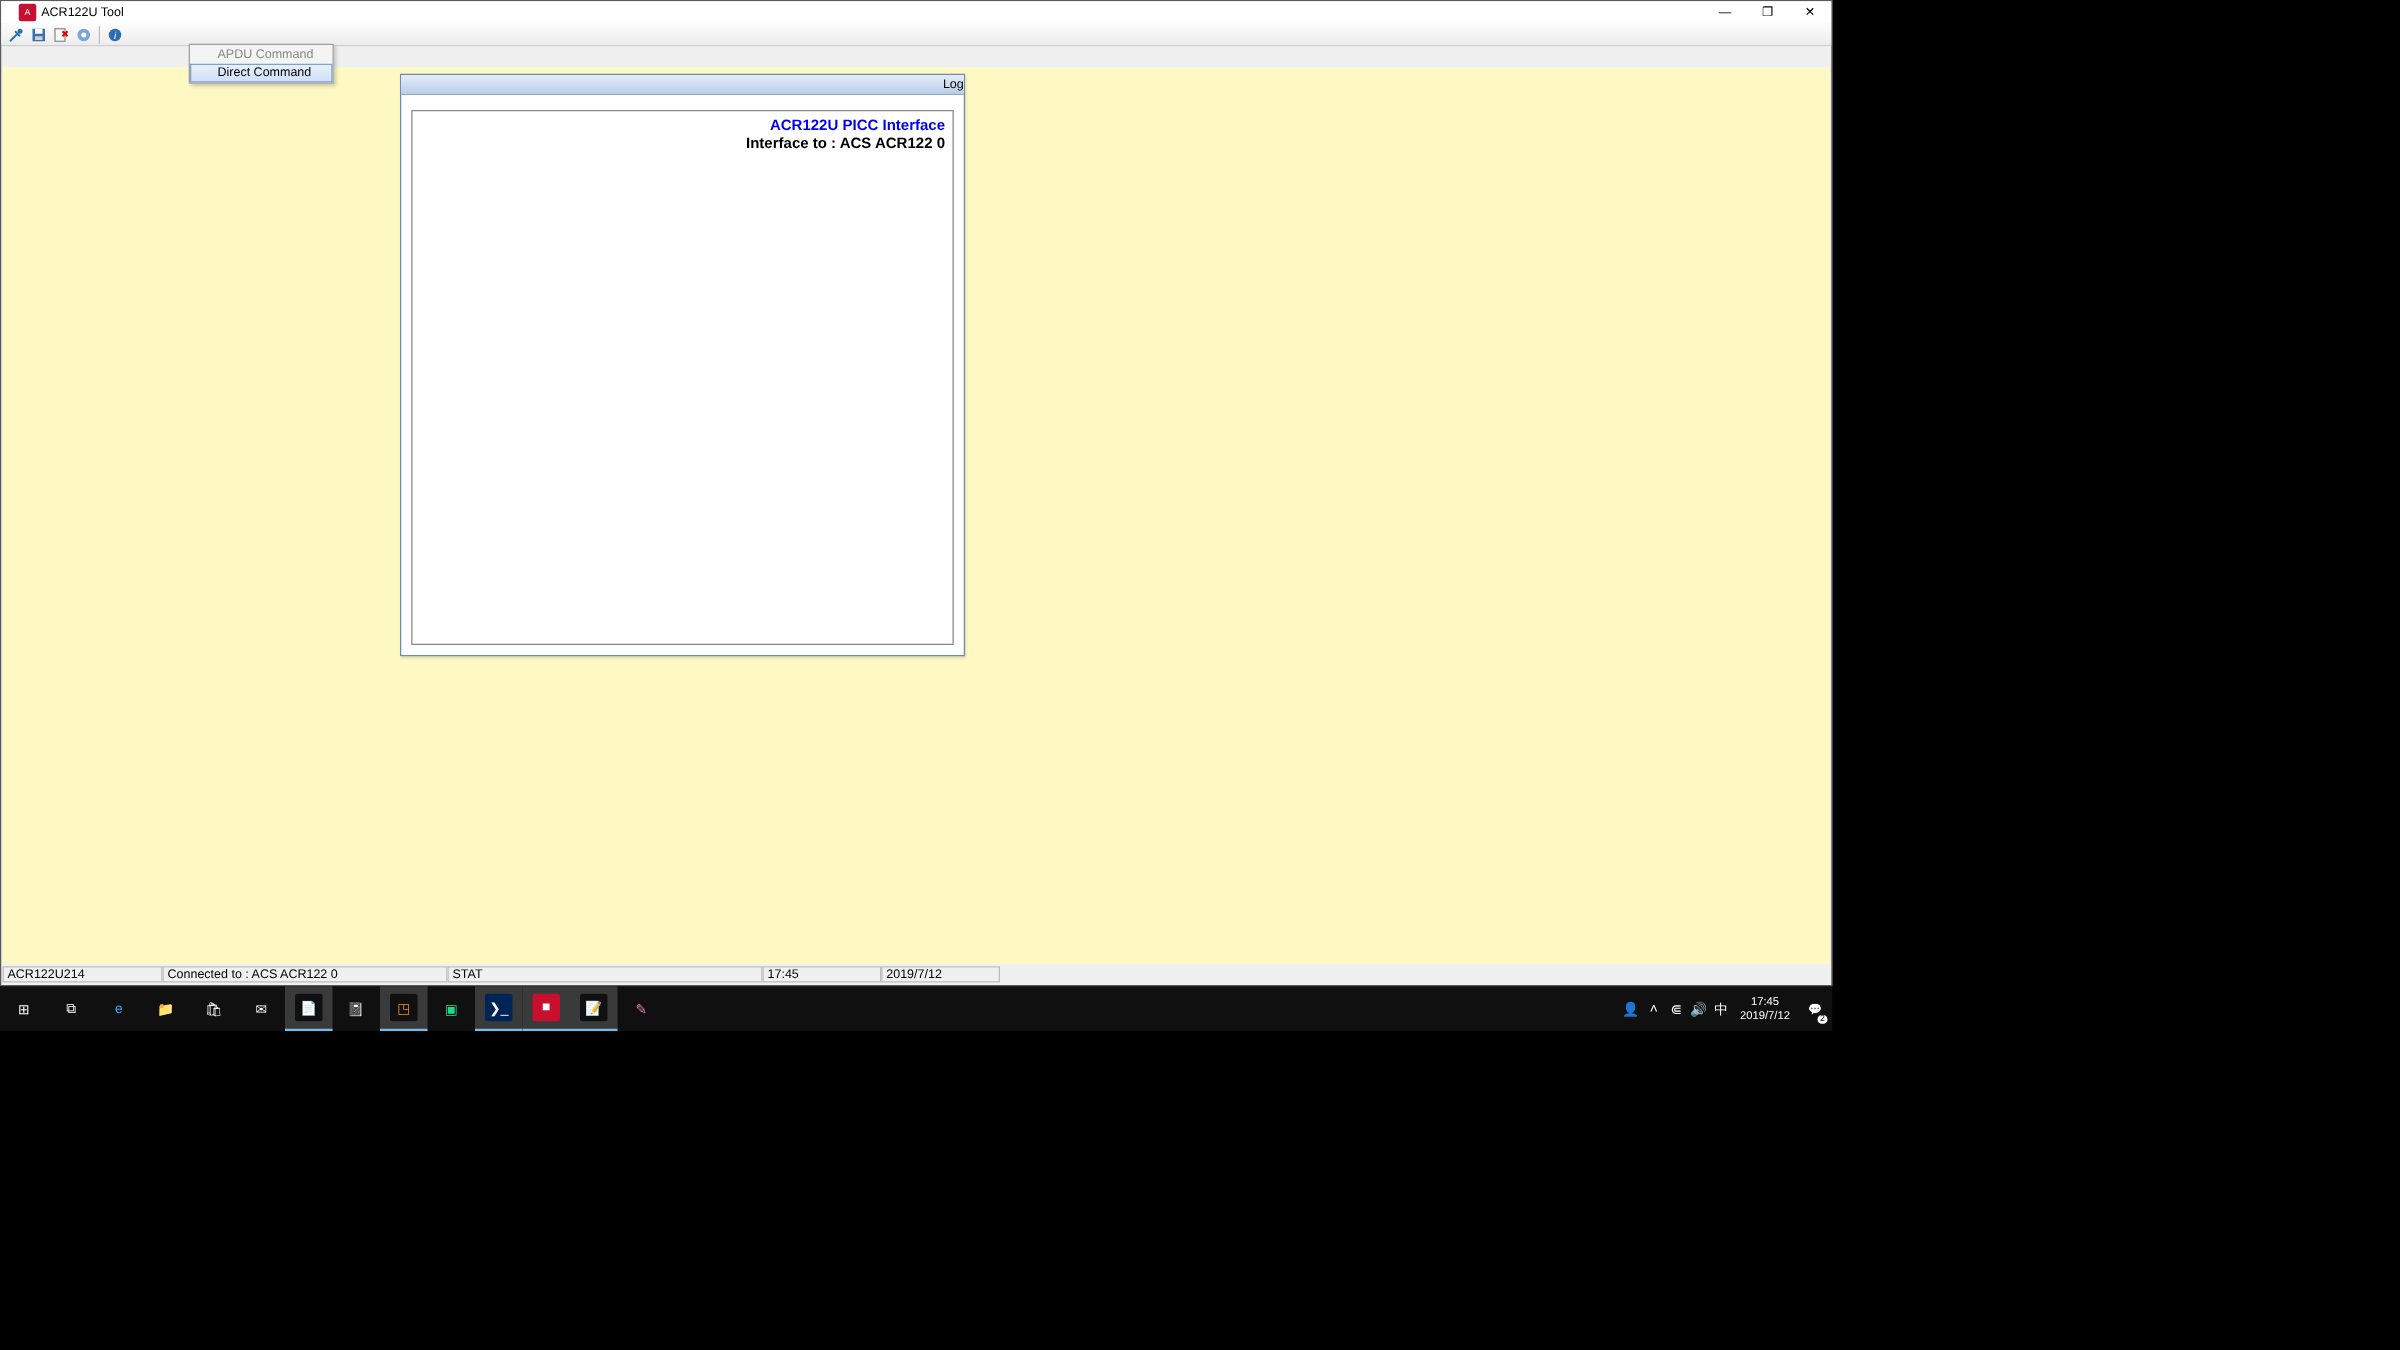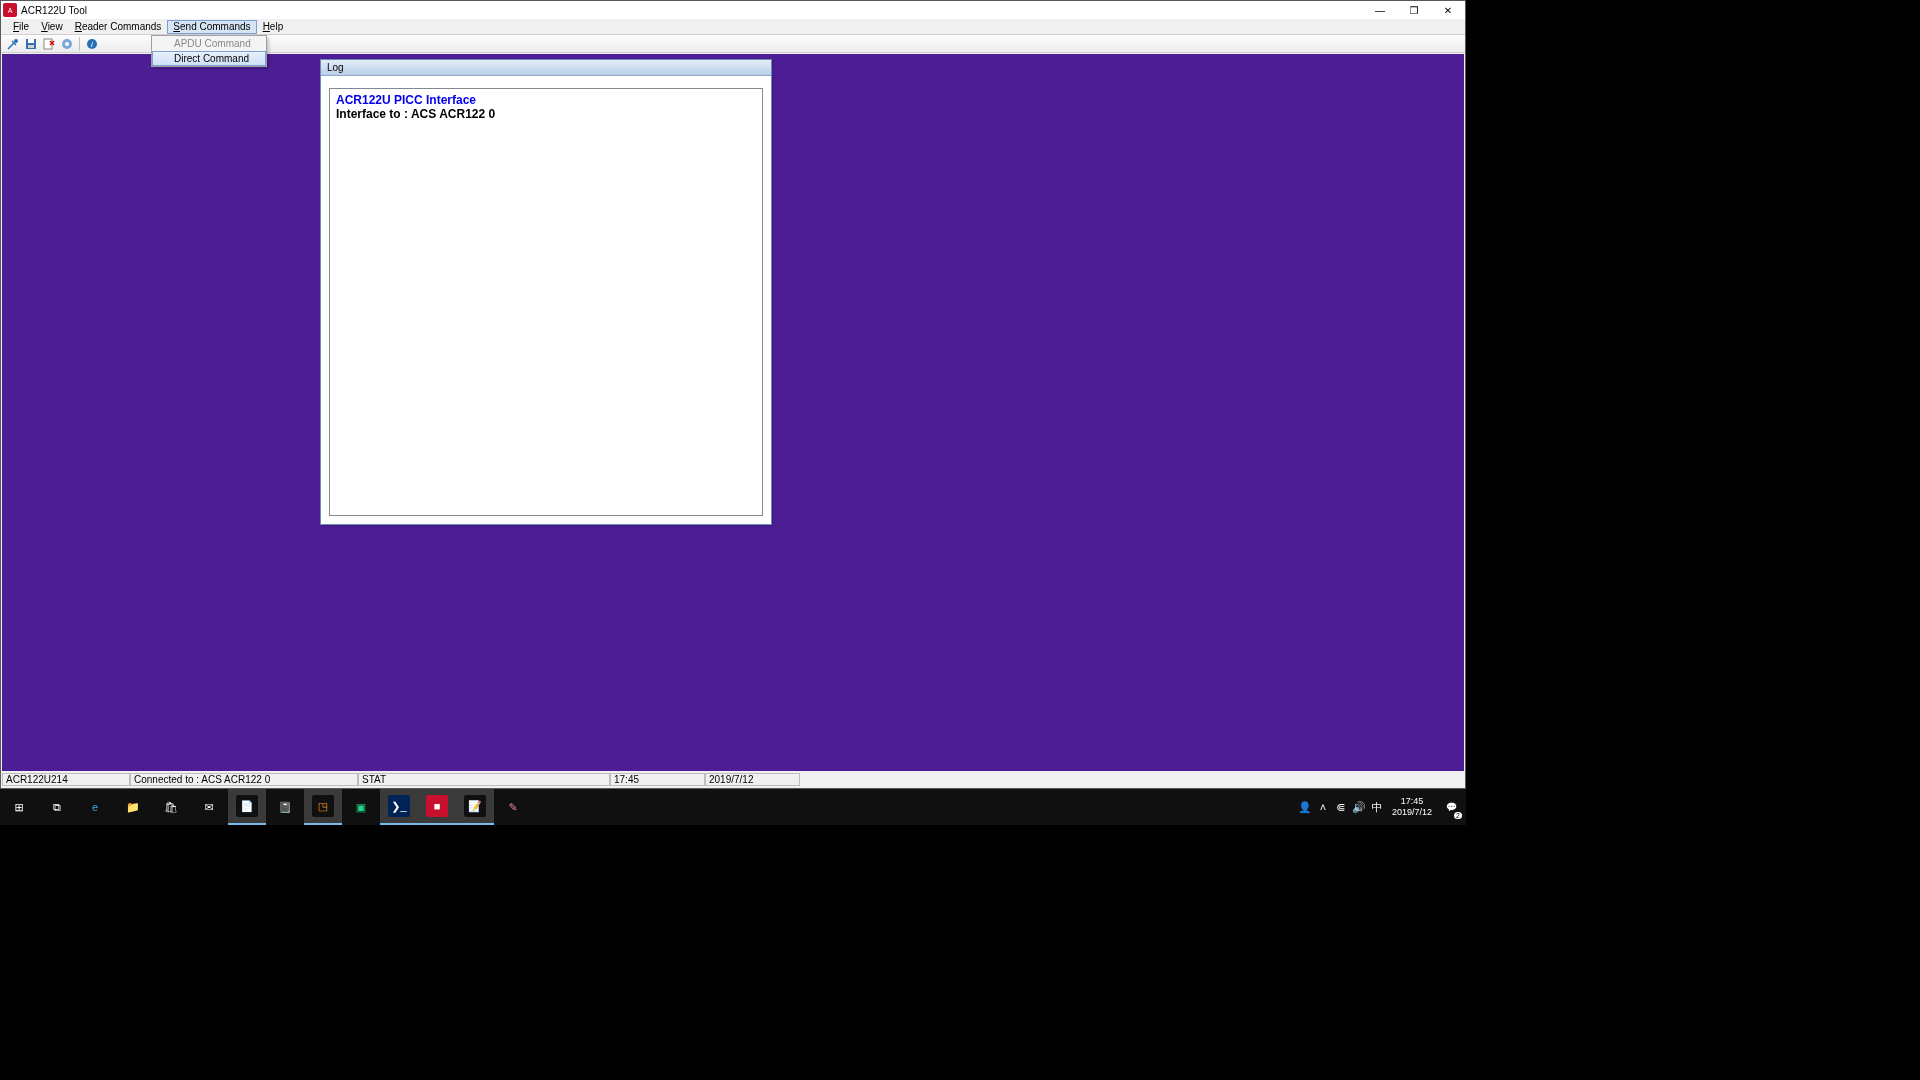--- a/index.html
+++ b/index.html
@@ -2,21 +2,21 @@
 <html><head>
 <meta charset="utf-8">
 <style>
 * { margin: 0; padding: 0; box-sizing: border-box; font-family: "Segoe UI", Tahoma, sans-serif; }
 html, body { width: 1466px; height: 825px; overflow: hidden; background: #000; }
 
 .desktop { position: relative; width: 1466px; height: 825px; }
 
 
 .app-window { position: absolute; left: 0; top: 0; width: 1466px; height: 789px; background: #f0f0f0; border: 1px solid #5a5a5a; }
-.titlebar { height: 18px; display: flex; align-items: center; background: #fff; padding-left: 2px; justify-content: center; }
+.titlebar { height: 18px; display: flex; align-items: center; background: #fff; padding-left: 14px; justify-content: center; }
 .app-icon { width: 14px; height: 14px; background: #c8102e; display: inline-flex; align-items: center; justify-content: center; font-size: 7px; color: #fff; border-radius: 2px; margin-right: 4px; }
 .titlebar-text { font-size: 10px; }
 .titlebar-spacer { flex: 1; }
 .win-btn { width: 34px; height: 18px; display: flex; align-items: center; justify-content: center; font-size: 10px; cursor: pointer; }
 
 .menubar { height: 16px; background: #f0f0f0; border-bottom: 1px solid #d0d0d0; display: flex; align-items: center; font-size: 10px; padding-left: 6px; }
 .menu-item { padding: 0 6px; cursor: pointer; height: 14px; line-height: 14px; }
 .menu-item.active { border: 1px solid #7a9fd4; background: #d6e5f5; padding: 0 5px; height: 14px; line-height: 12px; }
 .menu-item u { text-decoration: underline; }
 
@@ -24,21 +24,21 @@
 .tool-btn { width: 16px; height: 16px; display: flex; align-items: center; justify-content: center; cursor: pointer; font-size: 10px; }
 .tool-sep { width: 1px; height: 14px; background: #c0c0c0; margin: 0 2px; }
 
 
 .dropdown { position: absolute; left: 150px; top: 34px; width: 116px; background: #f4f4f4; border: 1px solid #a0a0a0; box-shadow: 2px 2px 3px rgba(0,0,0,.2); font-size: 10px; z-index: 50; }
 .dropdown-item { padding: 2px 4px 2px 22px; cursor: pointer; color: #888; }
 .dropdown-item.enabled { color: #000; }
 .dropdown-item.highlight { background: linear-gradient(#e8f0fb,#cfe0f7); border: 1px solid #7da2ce; padding: 1px 3px 1px 21px; color: #000; }
 
 
-.client { position: absolute; left: 1px; top: 53px; right: 1px; bottom: 17px; background: #4c1d95; }
+.client { position: absolute; left: 1px; top: 53px; right: 1px; bottom: 17px; background: #fef9c3; text-align: right; }
 
 
 .log-window { position: absolute; left: 318px; top: 5px; width: 452px; height: 466px; background: #fff; border: 1px solid #6f8ab0; box-shadow: 1px 1px 2px rgba(0,0,0,.15); }
 .log-title { height: 16px; background: linear-gradient(#e3edf9,#b9cee9); border-bottom: 1px solid #8fa8c8; font-size: 10px; padding-left: 6px; line-height: 16px; }
 .log-inner { position: absolute; left: 8px; top: 28px; right: 8px; bottom: 8px; border: 1px solid #828790; background: #fff; padding: 4px 6px; font-size: 12px; font-weight: bold; overflow: hidden; }
 .log-line1 { color: #0000ee; }
 .log-line2 { color: #000; }
 
 
 .statusbar { position: absolute; left: 1px; right: 1px; bottom: 1px; height: 15px; background: #f0f0f0; display: flex; font-size: 10px; align-items: center; }
@@ -70,27 +70,20 @@
 
     <div class="titlebar">
       <span class="app-icon">A</span>
       <span class="titlebar-text">ACR122U Tool</span>
       <span class="titlebar-spacer"></span>
       <div class="win-btn">—</div>
       <div class="win-btn">❐</div>
       <div class="win-btn close">✕</div>
     </div>
 
-    <div class="menubar">
-      <div class="menu-item"><u>F</u><span>ile</span></div>
-      <div class="menu-item"><u>V</u><span>iew</span></div>
-      <div class="menu-item"><u>R</u><span>eader Commands</span></div>
-      <div class="menu-item active"><u>S</u><span>end Commands</span></div>
-      <div class="menu-item"><u>H</u><span>elp</span></div>
-    </div>
 
     <div class="toolbar">
       <div class="tool-btn">
           <svg width="12" height="12">
             <path d="M1 11 L7 5 M5 3 L9 7" stroke="#2a6fb5" stroke-width="1.5" fill="none"></path>
             <circle cx="9" cy="3" r="2" fill="#2a6fb5"></circle>
           </svg>
         </div>
       <div class="tool-btn">
           <svg width="12" height="12">

